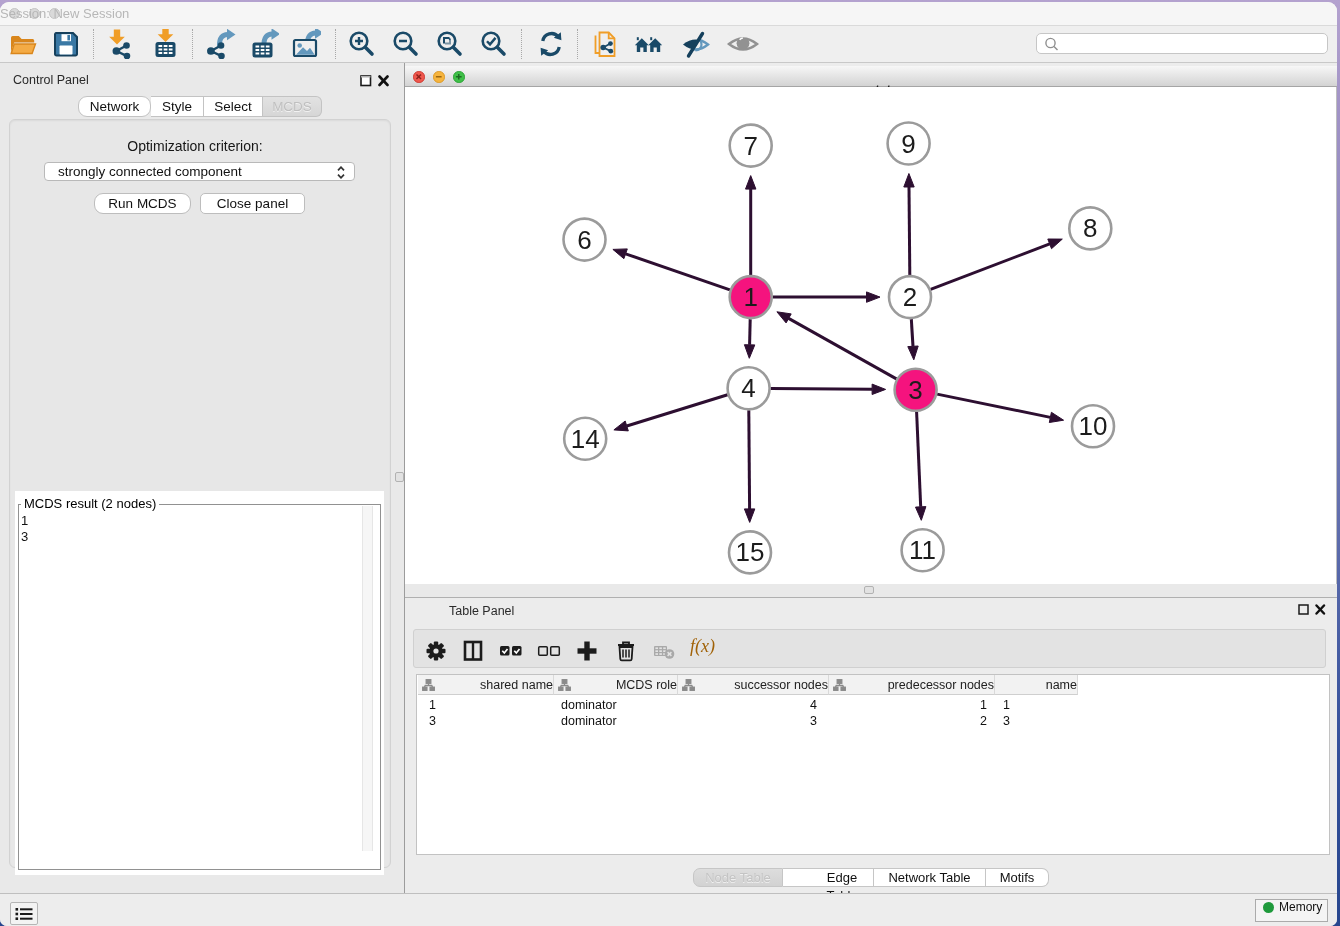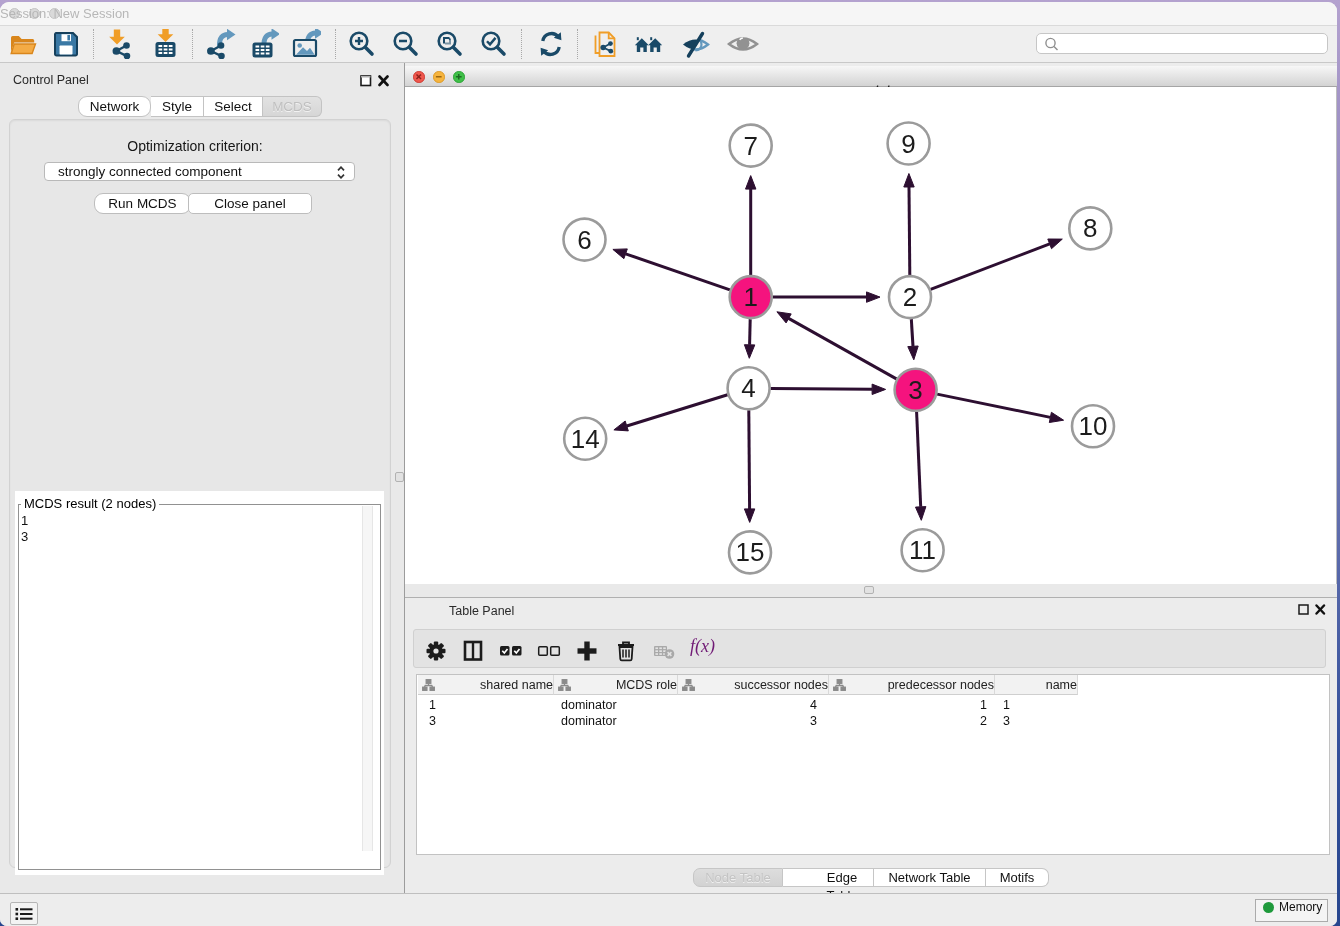--- a/index.html
+++ b/index.html
@@ -278,21 +278,21 @@
       <div class="tab" style="width:59px;">Select</div>
       <div class="tab sel" style="width:59px;">MCDS</div>
     </div>
     <div id="cp-content"></div>
     <div id="opt-label">Optimization criterion:</div>
     <div id="combo">strongly connected component<svg width="10" height="13" viewBox="0 0 10 13" style="position:absolute;right:8px;top:3px;">
           <path d="M2,4.4 L5,1.2 L8,4.4" fill="none" stroke="#333" stroke-width="1.7"></path>
           <path d="M2,8.6 L5,11.8 L8,8.6" fill="none" stroke="#333" stroke-width="1.7"></path>
         </svg></div>
     <div class="btn" style="left:94px; top:130px; width:97px;border-radius:9px;">Run MCDS</div>
-    <div class="btn" style="left:188px; top:130px; width:124px;">Close panel</div>
+    <div class="btn" style="left:200px; top:130px; width:105px;">Close panel</div>
     <div id="mcds-box">
       <div id="mcds-border"></div>
       <div id="mcds-title">MCDS result (2 nodes)</div>
       <div id="mcds-text">1<br>3</div>
       <div id="mcds-scroll"></div>
     </div>
   </div>
   <div class="grip" style="left:395px; top:470px;"></div>
   <div id="netbar">
     <div class="light" style="left:8px; background:#f0574d; border:1px solid #ce3a31;">
@@ -454,21 +454,21 @@
             <rect x="3.4" y="15.2" width="2.6" height="1.7"></rect>
             <rect x="7.3" y="15.2" width="2.6" height="1.7"></rect>
             <rect x="11.2" y="15.2" width="2.6" height="1.7"></rect>
           </g>
           <circle cx="17.5" cy="16" r="4.8" fill="#a9a9a9"></circle>
           <g stroke="#e3e3e3" stroke-width="1.5">
             <line x1="15.6" y1="14.1" x2="19.4" y2="17.9"></line>
             <line x1="19.4" y1="14.1" x2="15.6" y2="17.9"></line>
           </g>
         </svg>
-<div style="position:absolute;left:276px;top:6px;font-family:'Liberation Serif',serif;font-style:italic;font-size:18px;color:#701a75;">f(x)</div>
+<div style="position:absolute;left:276px;top:6px;font-family:'Liberation Serif',serif;font-style:italic;font-size:18px;color:#a16207;">f(x)</div>
       </div>
     <div id="tp-table">
       <div class="th" style="left:1px; width:136px;"><svg width="13" height="12" viewBox="0 0 13 12" style="position:absolute;left:4px;top:4px;">
             <g fill="none" stroke="#8a8a8a" stroke-width="1.3">
               <rect x="4.2" y="0.7" width="4.6" height="3.6" fill="#8a8a8a"></rect>
               <path d="M6.5 4.5 v2 M2.8 6.5 h7.4 M2.8 6.5 v2 M10.2 6.5 v2"></path>
               <rect x="0.7" y="8.2" width="4.2" height="3.1" fill="#8a8a8a"></rect>
               <rect x="8.1" y="8.2" width="4.2" height="3.1" fill="#8a8a8a"></rect>
             </g>
           </svg><span style="position:relative;">shared name</span></div>

